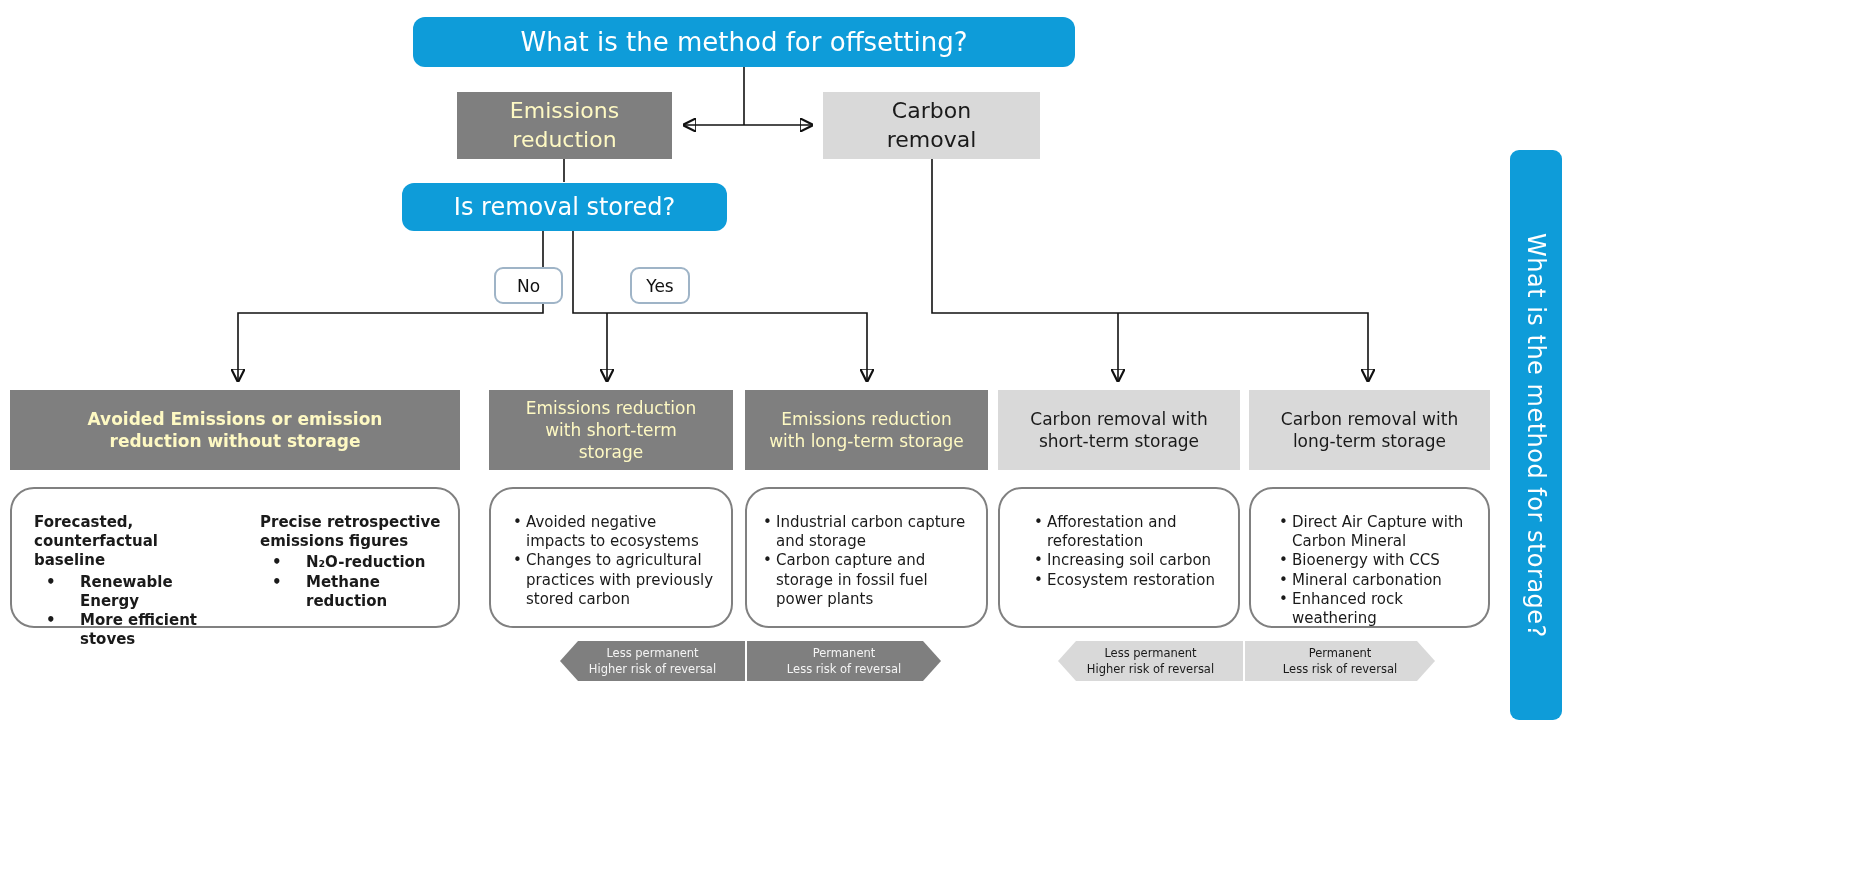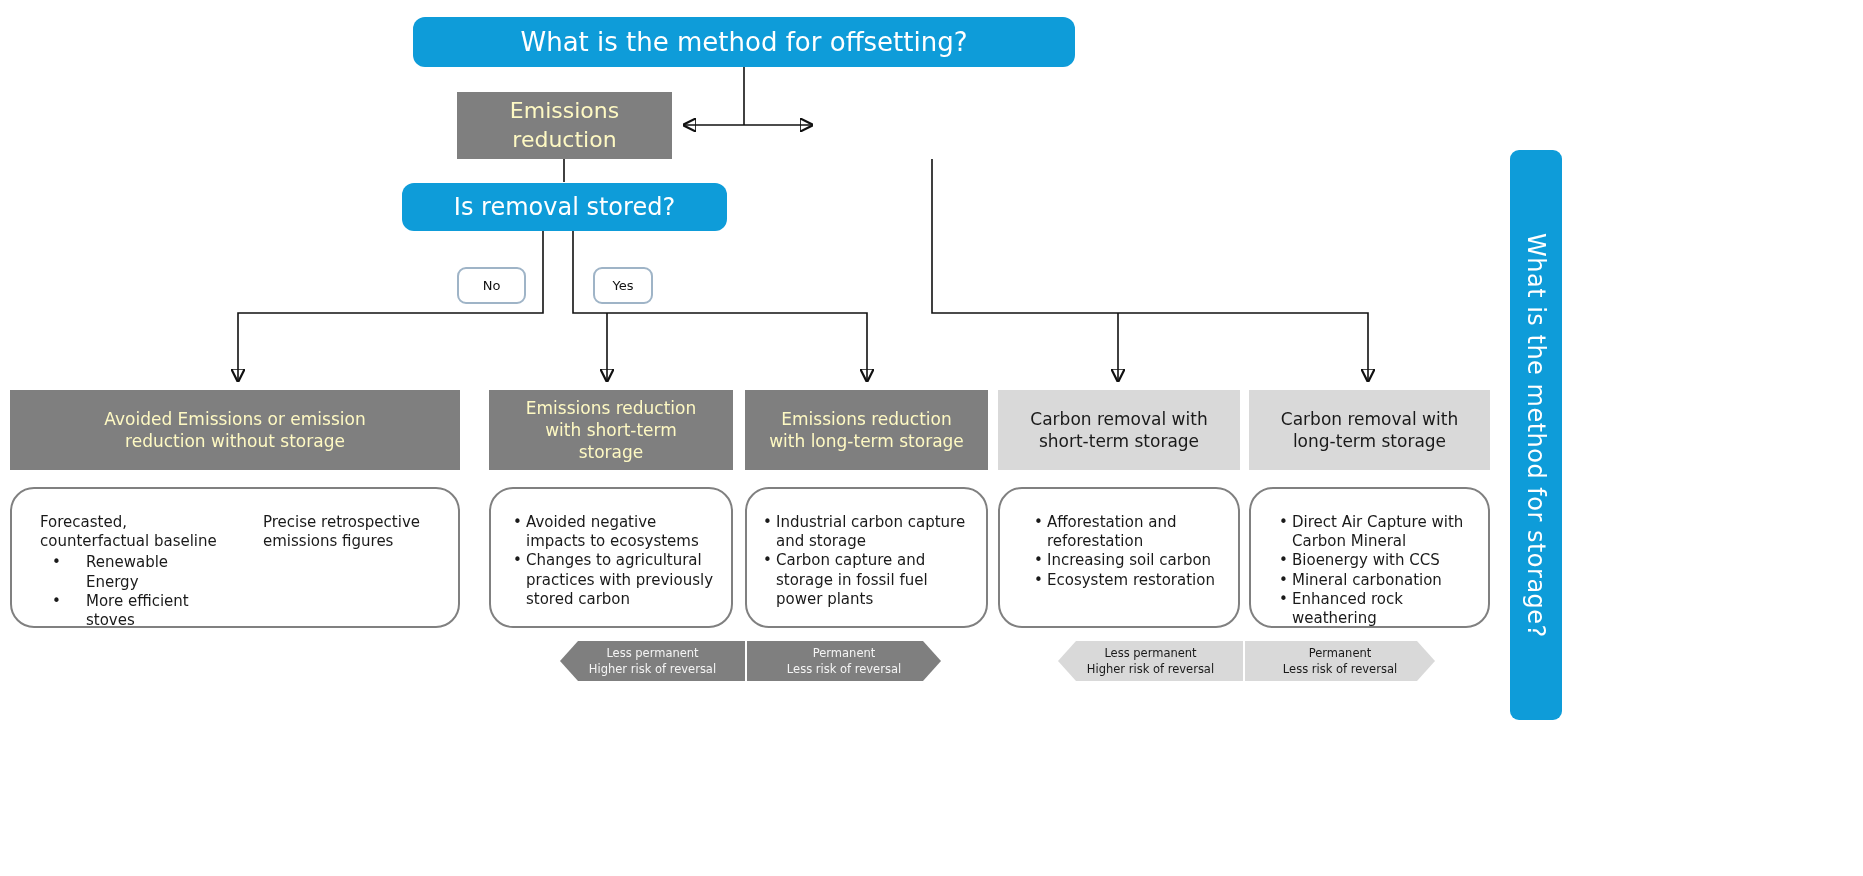--- a/index.html
+++ b/index.html
@@ -14,34 +14,34 @@
   .dark{background:#7F7F7F;color:#fef9c3;}
   .light{background:#D9D9D9;color:#1a1a1a;}
 
   .title-box{left:413px;top:17px;width:662px;height:50px;border-radius:12px;font-size:26px;}
   .question-box{left:402px;top:183px;width:325px;height:48px;border-radius:12px;font-size:24px;}
 
   .branch-box{top:92px;height:67px;font-size:22px;line-height:1.3;}
   .branch-er{left:457px;width:215px;}
   .branch-cr{left:823px;width:217px;}
 
-  .answer-box{top:267px;height:37px;background:#fff;border:2px solid #9FB4C7;border-radius:9px;font-size:13px;color:#111;}
+  .answer-box{top:267px;height:37px;background:#fff;border:2px solid #9FB4C7;border-radius:9px;font-size:17px;color:#111;margin-left:37px;}
   .answer-no{left:457px;width:69px;}
   .answer-yes{left:593px;width:60px;}
 
   .cat-hdr{top:390px;height:80px;font-size:17px;line-height:1.3;}
   .cat-body{top:487px;height:141px;background:#fff;border:2px solid #808080;border-radius:24px;font-size:15px;line-height:1.28;}
-  .c1{left:10px;width:450px;}
+  .c1{left:10px;width:450px;font-weight:bold;}
   .c2{left:489px;width:244px;}
   .c3{left:745px;width:243px;}
   .c4{left:998px;width:242px;}
   .c5{left:1249px;width:241px;}
 
   .body-pad{padding:22px 16px 10px 22px;}
-  .cols{display:flex;gap:42px;padding:24px 14px 10px 28px;}
+  .cols{display:flex;gap:42px;padding:24px 14px 10px 22px;}
   .col{flex:1;}
   .col-heading{margin:0 0 2px 0;}
   ul.bullets{list-style:none;margin:2px 0 0 0;padding:0;}
   ul.bullets li{position:relative;padding-left:13px;margin:0;}
   ul.bullets li::before{content:"•";position:absolute;left:0;top:0;}
   ul.bullets.wide li{padding-left:46px;}
   ul.bullets.wide li::before{left:12px;}
 
   .banner{position:absolute;top:641px;height:40px;font-size:11.5px;line-height:1.4;
     display:flex;flex-direction:column;align-items:center;justify-content:center;text-align:center;}
@@ -82,20 +82,24 @@
   </svg>
 
   <div class="abs center blue title-box">
     <span>What is the method for offsetting?</span>
   </div>
 
   <div class="abs center dark branch-box branch-er pre">
     <span class="pre">Emissions
 reduction</span>
   </div>
+  <div class="abs center light branch-box branch-cr pre">
+    <span class="pre">Carbon
+removal</span>
+  </div>
 
   <div class="abs center blue question-box">
     <span>Is removal stored?</span>
   </div>
 
   <div class="abs center answer-box answer-no">
     <span>No</span>
   </div>
   <div class="abs center answer-box answer-yes">
     <span>Yes</span>
@@ -127,20 +131,24 @@
     <div class="cols">
       <div class="col">
         <p class="col-heading">Forecasted, counterfactual baseline</p>
         <ul class="bullets wide">
             <li>Renewable Energy</li>
             <li>More efficient stoves</li>
           </ul>
       </div>
       <div class="col">
         <p class="col-heading">Precise retrospective emissions figures</p>
+        <ul class="bullets wide">
+            <li>N₂O-reduction</li>
+            <li>Methane reduction</li>
+          </ul>
       </div>
     </div>
   </div>
   <div class="abs cat-body c2">
     <div class="body-pad">
         <ul class="bullets">
           <li>Avoided negative impacts to ecosystems</li>
           <li>Changes to agricultural practices with previously stored carbon</li>
         </ul>
       </div>

